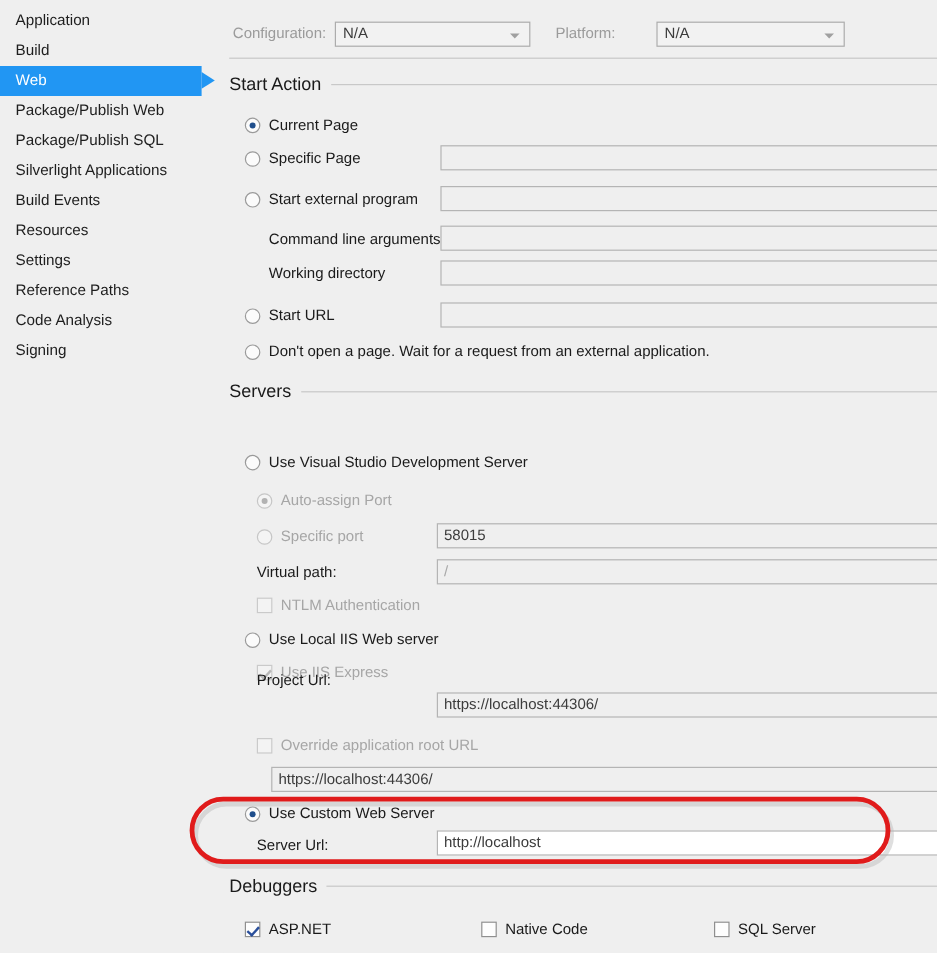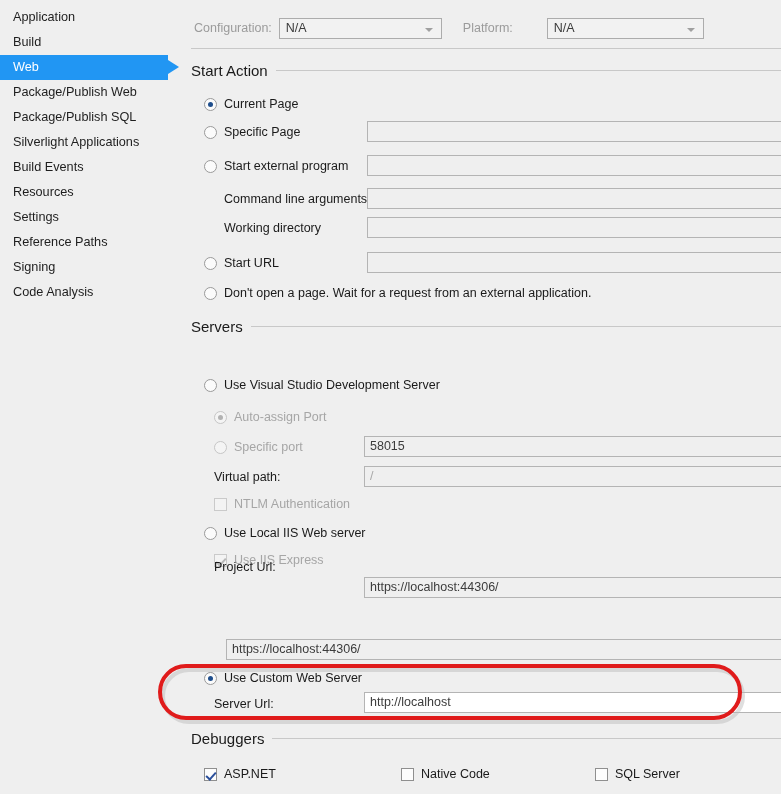--- a/index.html
+++ b/index.html
@@ -273,25 +273,25 @@
 
     <div class="nav-item">
       <span class="nav-label">Settings</span>
     </div>
 
     <div class="nav-item">
       <span class="nav-label">Reference Paths</span>
     </div>
 
     <div class="nav-item">
+      <span class="nav-label">Code Analysis</span>
+    </div>
+
+    <div class="nav-item">
       <span class="nav-label">Signing</span>
-    </div>
-
-    <div class="nav-item">
-      <span class="nav-label">Code Analysis</span>
     </div>
 
   </div>
 
   <div id="main">
 
     <div id="config-row">
       <span class="cfg-label">Configuration:</span>
       <div class="combo cfg">
         <span>N/A</span>
@@ -391,20 +391,24 @@
     <div class="row" style="left:28px; top:551px;">
       <span class="cbox dim on"></span>
       <span class="lbl dim">Use IIS Express</span>
     </div>
 
     <div class="row" style="left:28px; top:558px;justify-content:center;">
       <span class="lbl">Project Url:</span>
     </div>
     <div class="tfield" style="left:178px; top:577px; width:423px;">https://localhost:44306/</div>
 
+    <div class="row" style="left:28px; top:612px;">
+      <span class="cbox dim"></span>
+      <span class="lbl dim">Override application root URL</span>
+    </div>
     <div class="tfield" style="left:40px; top:639px; width:561px;">https://localhost:44306/</div>
 
     <div class="row" style="left:18px; top:669px;">
       <span class="radio on"></span>
       <span class="lbl">Use Custom Web Server</span>
     </div>
 
     <div class="row" style="left:28px; top:695px;">
       <span class="lbl">Server Url:</span>
     </div>

